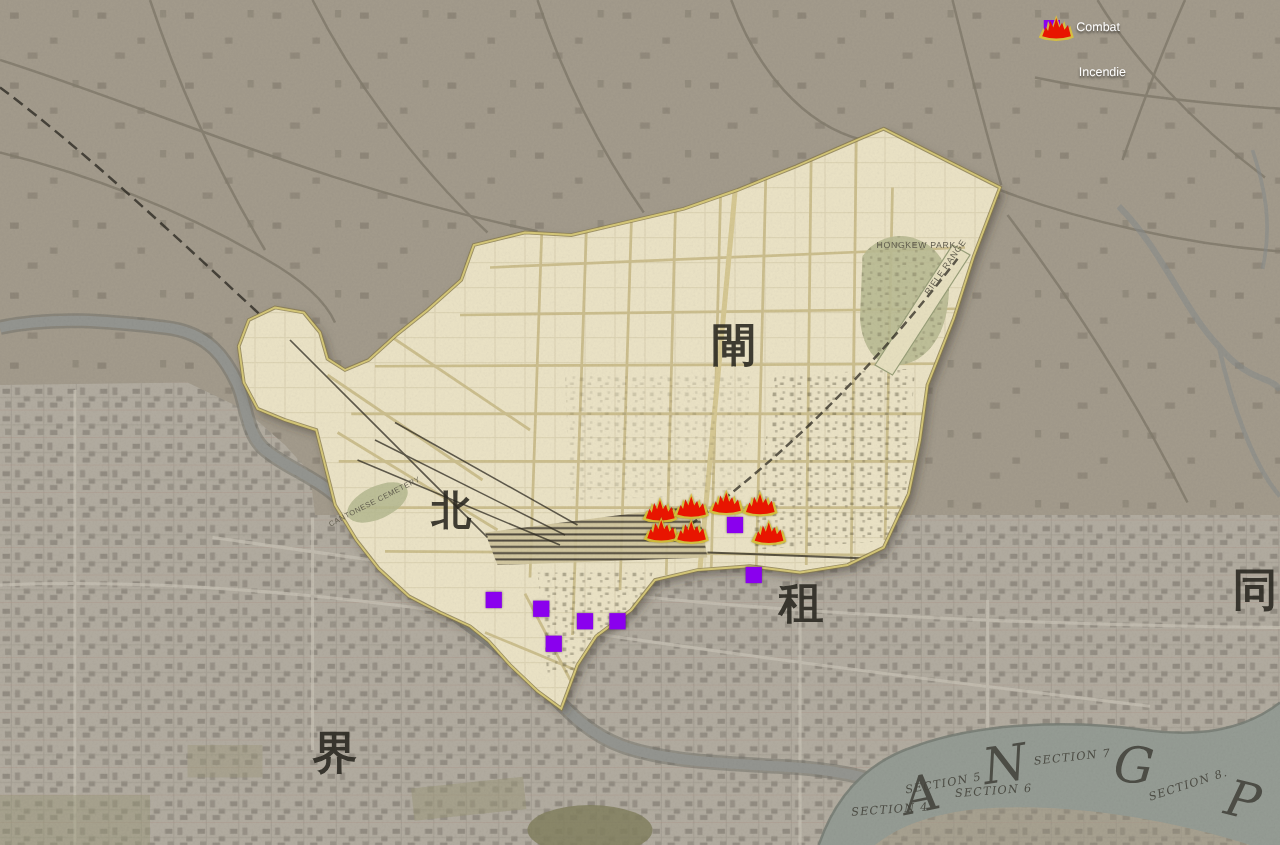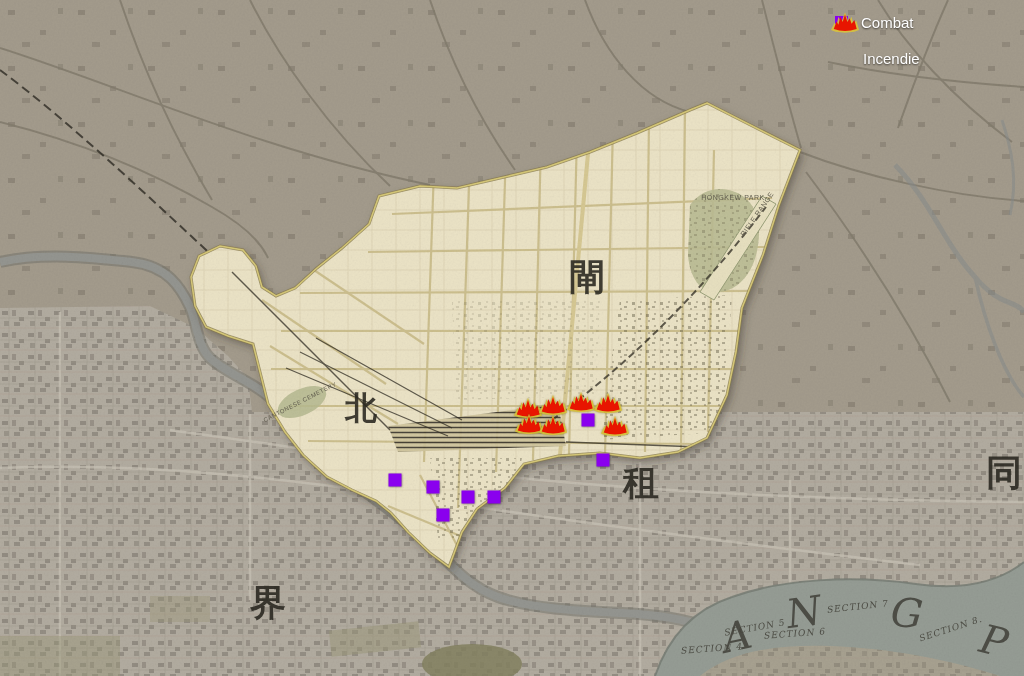--- a/index.html
+++ b/index.html
@@ -30,21 +30,21 @@
     position:absolute;width:13px;height:13px;
     box-shadow:0 0 2px rgba(0,0,0,.45);
   }
   .fire-marker{position:absolute;width:30px;height:23px;line-height:0;
     filter:drop-shadow(0 0 1px rgba(90,80,20,.6));}
   
   #legend{position:absolute;left:830px;top:10px;}
   .legend-row{display:flex;align-items:center;height:24px;margin-bottom:12px;}
   .legend-swatch{width:13px;height:13px;margin-left:5px;margin-right:13px;flex:0 0 auto;}
   .legend-fire{width:30px;height:23px;margin-right:3px;line-height:0;flex:0 0 auto;}
-  .legend-label{color:#ffffff;font-size:15px;text-shadow:0 1px 2px rgba(0,0,0,.65);}
+  .legend-label{color:#ffffff;font-size:10px;text-shadow:0 1px 2px rgba(0,0,0,.65);}
 </style>
 </head>
 <body>
 
 <div id="stage">
 
   <svg width="1024" height="676" viewBox="0 0 1024 676">
     <defs>
       <path id="districtPath" d="M707,103 L800,150 L779,205 L763,255 L742,308 L736,352 L727,395 L707,438
         L678,452 L640,458 L600,453 L558,456 L524,464 L505,488 L477,509 L462,532 L449,567

